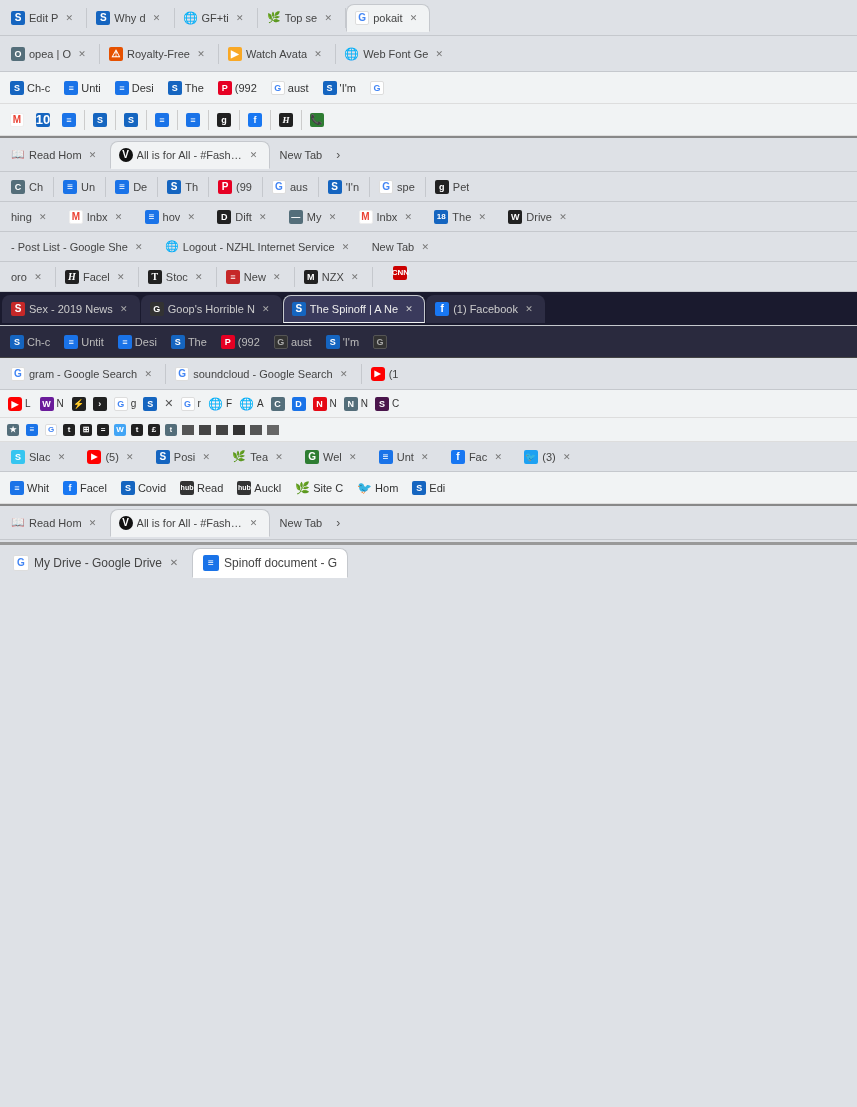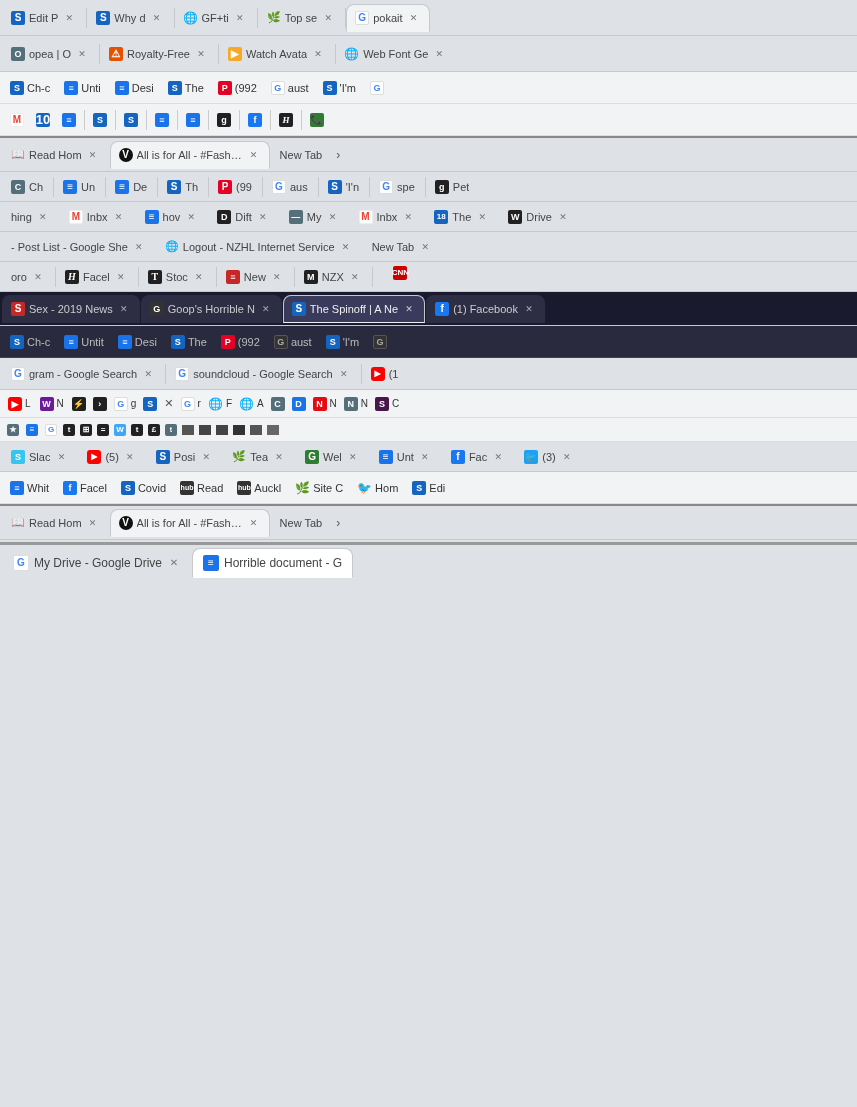--- a/index.html
+++ b/index.html
@@ -779,17 +779,17 @@
   </div>
 
   <div class="bottom-tab-bar" style="background:#dee1e6; border-top:3px solid #999; margin-top:2px;">
     <div class="bottom-tab">
       <span class="tab-icon ic-google" style="width:16px; height:16px;">G</span>
       <span class="tab-label">My Drive - Google Drive</span>
       <span class="tab-close" style="font-size:10px;">✕</span>
     </div>
     <div class="bottom-tab active">
       <span class="tab-icon ic-docblue" style="width:16px; height:16px;">≡</span>
-      <span class="tab-label">Horrible document - G</span>
+      <span class="tab-label">Spinoff document - G</span>
     </div>
   </div>
 
 </div>
 
 </body></html>

